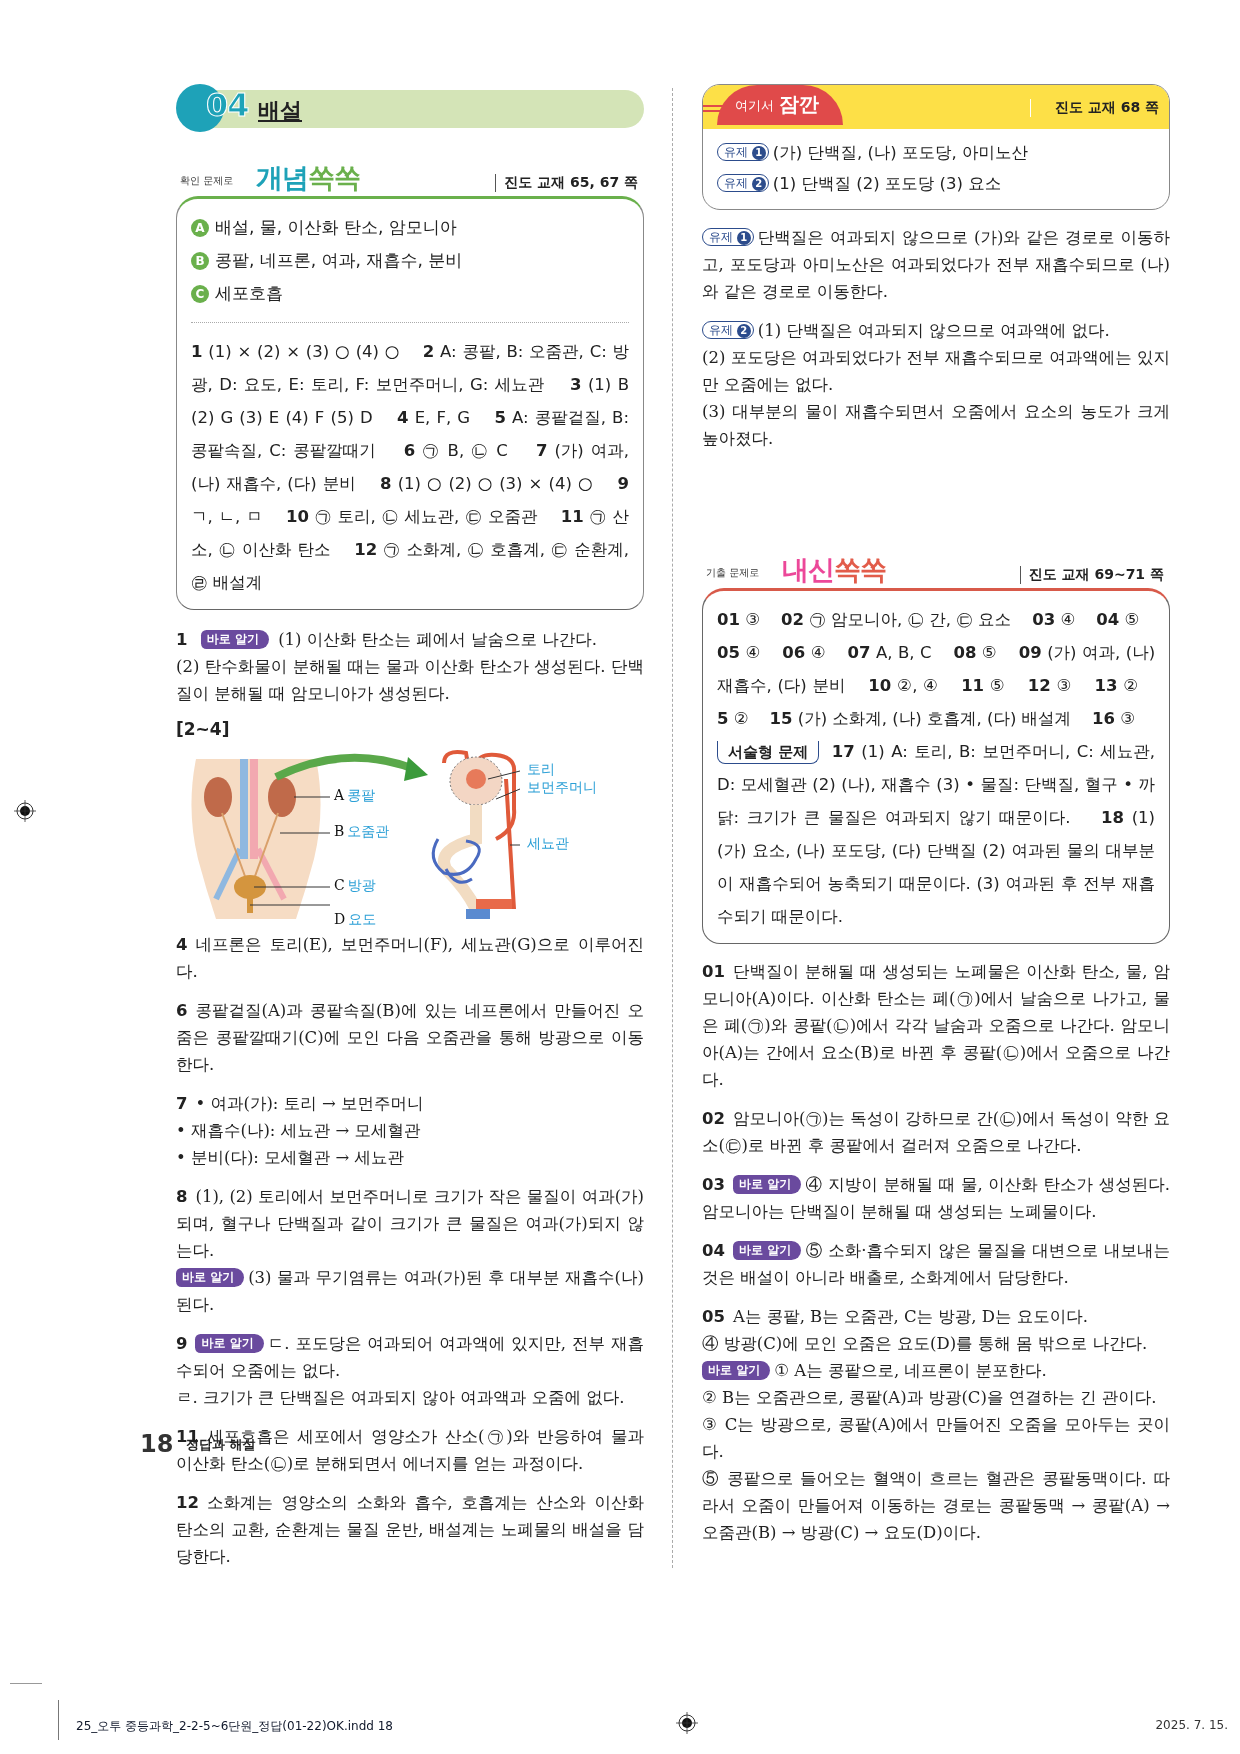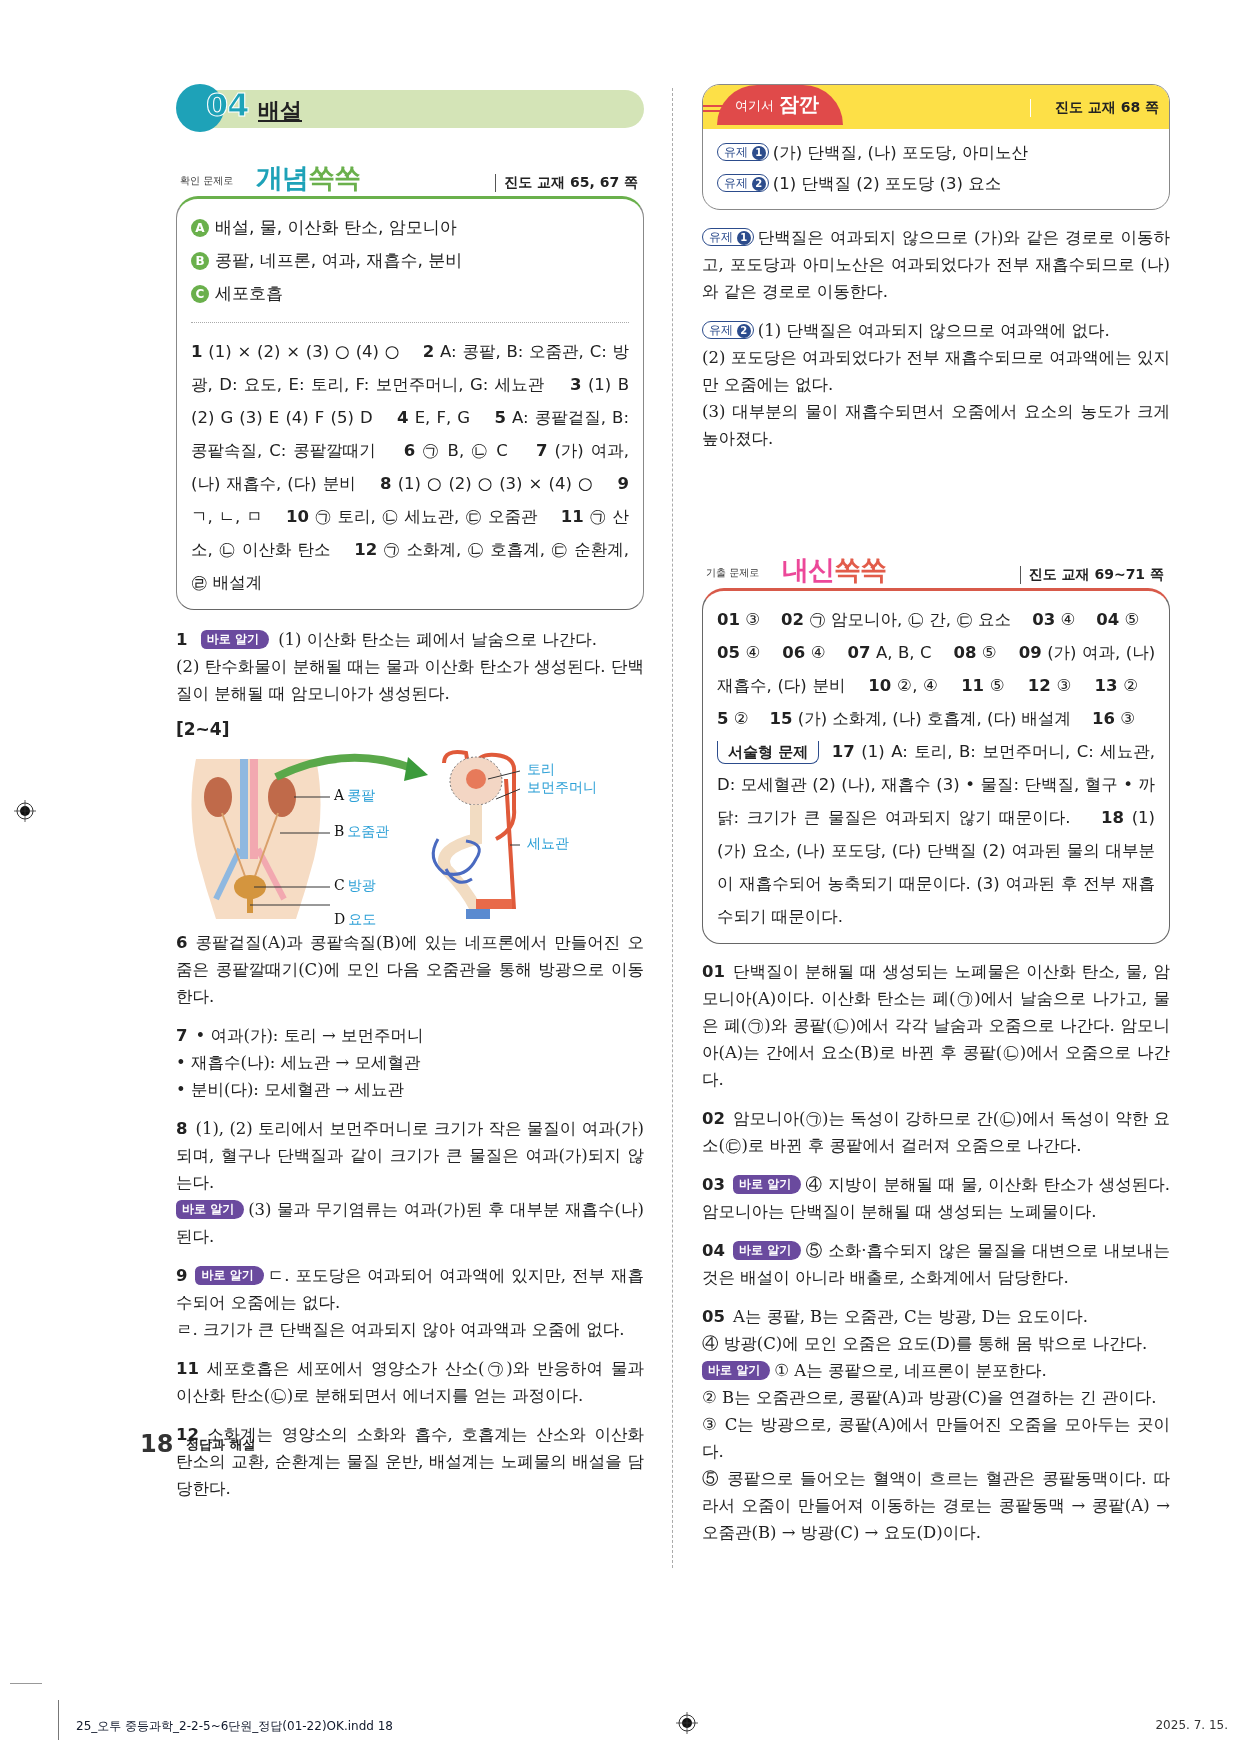--- a/index.html
+++ b/index.html
@@ -169,20 +169,23 @@
     </svg>
     <div class="diag-label" style="left:158px;top:38px"><span class="l">A</span><span class="k">콩팥</span></div>
     <div class="diag-label" style="left:158px;top:74px"><span class="l">B</span><span class="k">오줌관</span></div>
     <div class="diag-label" style="left:158px;top:128px"><span class="l">C</span><span class="k">방광</span></div>
     <div class="diag-label" style="left:158px;top:162px"><span class="l">D</span><span class="k">요도</span></div>
     <div class="diag-label" style="left:348px;top:12px"><span class="k">토리</span></div>
     <div class="diag-label" style="left:348px;top:30px"><span class="k">보먼주머니</span></div>
     <div class="diag-label" style="left:348px;top:86px"><span class="k">세뇨관</span></div>
   </div>
 
+  <div class="para serif" style="margin-top:10px">
+    <span class="n" style="font-family:'DejaVu Sans',sans-serif">4</span><span>네프론은 토리(E), 보먼주머니(F), 세뇨관(G)으로 이루어진다.</span>
+  </div>
   <div class="para serif">
     <span class="n" style="font-family:'DejaVu Sans',sans-serif">6</span><span>콩팥겉질(A)과 콩팥속질(B)에 있는 네프론에서 만들어진 오줌은 콩팥깔때기(C)에 모인 다음 오줌관을 통해 방광으로 이동한다.</span>
   </div>
   <div class="para serif">
     <span class="n" style="font-family:'DejaVu Sans',sans-serif">7</span><span>• 여과(가): 토리 → 보먼주머니</span><br>
     <span>• 재흡수(나): 세뇨관 → 모세혈관</span><br>
     <span>• 분비(다): 모세혈관 → 세뇨관</span>
   </div>
   <div class="para serif">
     <span class="n" style="font-family:'DejaVu Sans',sans-serif">8</span><span>(1), (2) 토리에서 보먼주머니로 크기가 작은 물질이 여과(가)되며, 혈구나 단백질과 같이 크기가 큰 물질은 여과(가)되지 않는다.</span><br>

